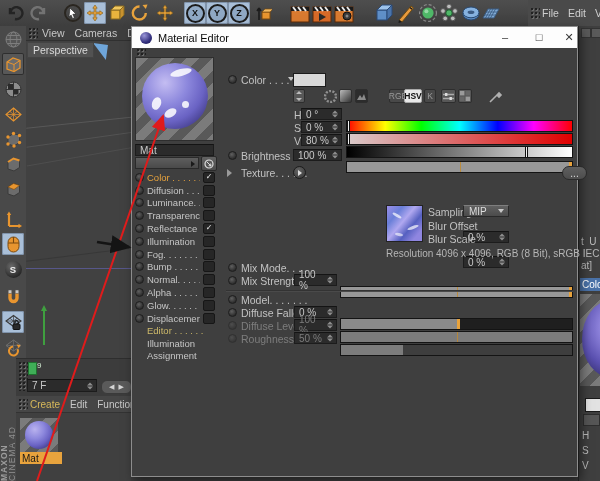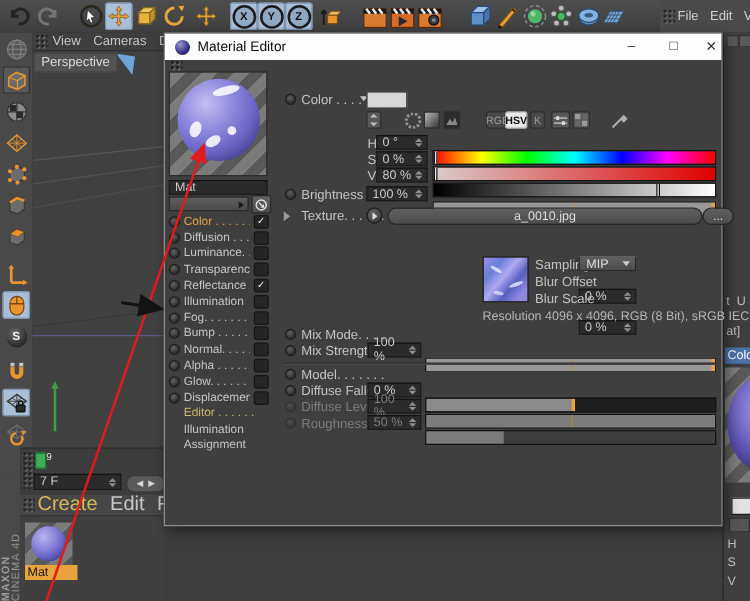--- a/index.html
+++ b/index.html
@@ -42,32 +42,32 @@
   .tkey{position:absolute;left:12px;top:3px;width:7px;height:11px;background:#3fae57;border:1px solid #1f6f2f;}
   .tkey b{position:absolute;left:8px;top:-2px;font-size:8px;color:#cfe8cf;font-weight:normal;}
   .vfield{background:#2b2b2b;border:1px solid #1c1c1c;border-top-color:#141414;color:#c9c9c9;font-size:10px;display:flex;align-items:center;padding:0 12px 0 4px;box-sizing:border-box;position:relative;}
   .spin{position:absolute;right:2px;top:50%;transform:translateY(-50%);width:7px;}
   .spin i{display:block;width:0;height:0;border-left:3px solid transparent;border-right:3px solid transparent;}
   .spin .up{border-bottom:3px solid #8e8e8e;margin-bottom:1px;}
   .spin .dn{border-top:3px solid #8e8e8e;}
   .navpill{position:absolute;left:85px;top:21px;width:29px;height:12px;background:#5a5a5a;border-radius:6px;display:flex;align-items:center;justify-content:center;gap:4px;font-size:7px;color:#d5d5d5;border:1px solid #3a3a3a;}
   
   .matmgr{left:16px;top:396px;width:115px;height:85px;background:#404040;}
-  .mmenu{position:absolute;left:0;top:0;right:0;height:16px;background:#464646;border-bottom:1px solid #333;display:flex;align-items:center;gap:10px;padding-left:14px;font-size:16px;white-space:nowrap;}
+  .mmenu{position:absolute;left:0;top:0;right:0;height:16px;background:#464646;border-bottom:1px solid #333;display:flex;align-items:center;gap:10px;padding-left:14px;font-size:10px;white-space:nowrap;}
   .mmenu .grip{position:absolute;left:2px;top:2px;}
   .stripes{background:repeating-linear-gradient(135deg,#7b7b7b 0 9px,#595959 9px 18px);}
   .mthumb{position:absolute;left:4px;top:22px;width:38px;height:34px;overflow:hidden;}
   .msphere{position:absolute;left:5px;top:3px;width:28px;height:28px;border-radius:50%;
     background:radial-gradient(circle at 35% 30%,#b9b2ee,#8d88dd 35%,#6a63c4 60%,#403a86 85%,#2c2a5e);}
   .mlabel{position:absolute;left:4px;top:56px;width:42px;height:12px;background:#e8a33d;color:#181818;font-size:10px;display:flex;align-items:center;padding-left:2px;box-sizing:border-box;}
   
   .rsliver{left:578px;top:26px;width:22px;height:455px;background:#3f3f3f;border-left:1px solid #2a2a2a;overflow:hidden;font-size:10px;color:#bdbdbd;}
   .rtab{position:absolute;left:1px;top:252px;width:22px;height:13px;background:#4a72a8;color:#fff;display:flex;align-items:center;padding-left:2px;box-sizing:border-box;}
   
-  .dialog{left:131px;top:26px;width:447px;height:395px;background:#3f3f3f;border:1px solid #8d8d8d;box-sizing:border-box;box-shadow:3px 4px 10px rgba(0,0,0,.5);z-index:10;}
+  .dialog{left:131px;top:26px;width:447px;height:451px;background:#3f3f3f;border:1px solid #8d8d8d;box-sizing:border-box;box-shadow:3px 4px 10px rgba(0,0,0,.5);z-index:10;}
   .dtitle{position:absolute;left:0;top:0;right:0;height:21px;background:#fdfdfd;display:flex;align-items:center;}
   .dtitle .appicon{width:12px;height:12px;border-radius:50%;margin:0 6px 0 8px;background:radial-gradient(circle at 35% 30%,#9a96d8,#33307e 60%,#17154a);}
   .dtitle .t{color:#0a0a0a;font-size:11px;}
   .winbtn{position:absolute;top:2px;width:22px;height:16px;display:flex;align-items:center;justify-content:center;color:#3a3a3a;font-size:11px;}
   .dbody{position:absolute;left:0;top:21px;right:0;bottom:0;background:#3f3f3f;}
   
   .preview{position:absolute;left:3px;top:9px;width:79px;height:84px;overflow:hidden;border:1px solid #2e2e2e;box-sizing:border-box;}
   .psphere{position:absolute;left:6px;top:5px;width:66px;height:66px;border-radius:50%;
     background:radial-gradient(circle at 35% 30%,#c4bdf2,#8d88dd 35%,#6a63c4 62%,#403a86 85%,#2c2a5e);}
   .smear{position:absolute;background:rgba(255,255,255,.85);border-radius:50%;}
@@ -612,21 +612,20 @@
             <i class="tickR"></i>
           </div>
       </div>
 
       <div class="abs" style="left:94px;top:119px;width:347px;height:13px">
         <span class="expander abs" style="left:1px;top:2px"></span>
         <span class="rp-label abs" style="left:15px;top:0">Texture. . . . . .</span>
         <span class="circbtn abs" style="left:67px;top:-1px">
             <i></i>
           </span>
-        <div class="pill abs" style="left:84px;top:-1px;width:250px;height:12px">a_0010.jpg</div>
         <div class="pill abs" style="left:337px;top:-1px;width:23px;height:12px;left:336px">...</div>
       </div>
       <div class="texthumb abs" style="left:254px;top:157px;width:37px;height:37px">
         <i class="smear" style="left:5px;top:8px;width:10px;height:3px;transform:rotate(30deg);opacity:.8"></i>
         <i class="smear" style="left:20px;top:20px;width:12px;height:3px;transform:rotate(-20deg);opacity:.8"></i>
         <i class="smear" style="left:8px;top:27px;width:8px;height:3px;transform:rotate(10deg);opacity:.7"></i>
       </div>
       <div class="abs" style="left:296px;top:158px">
         <span class="rp-label">Sampling</span>
       </div>

